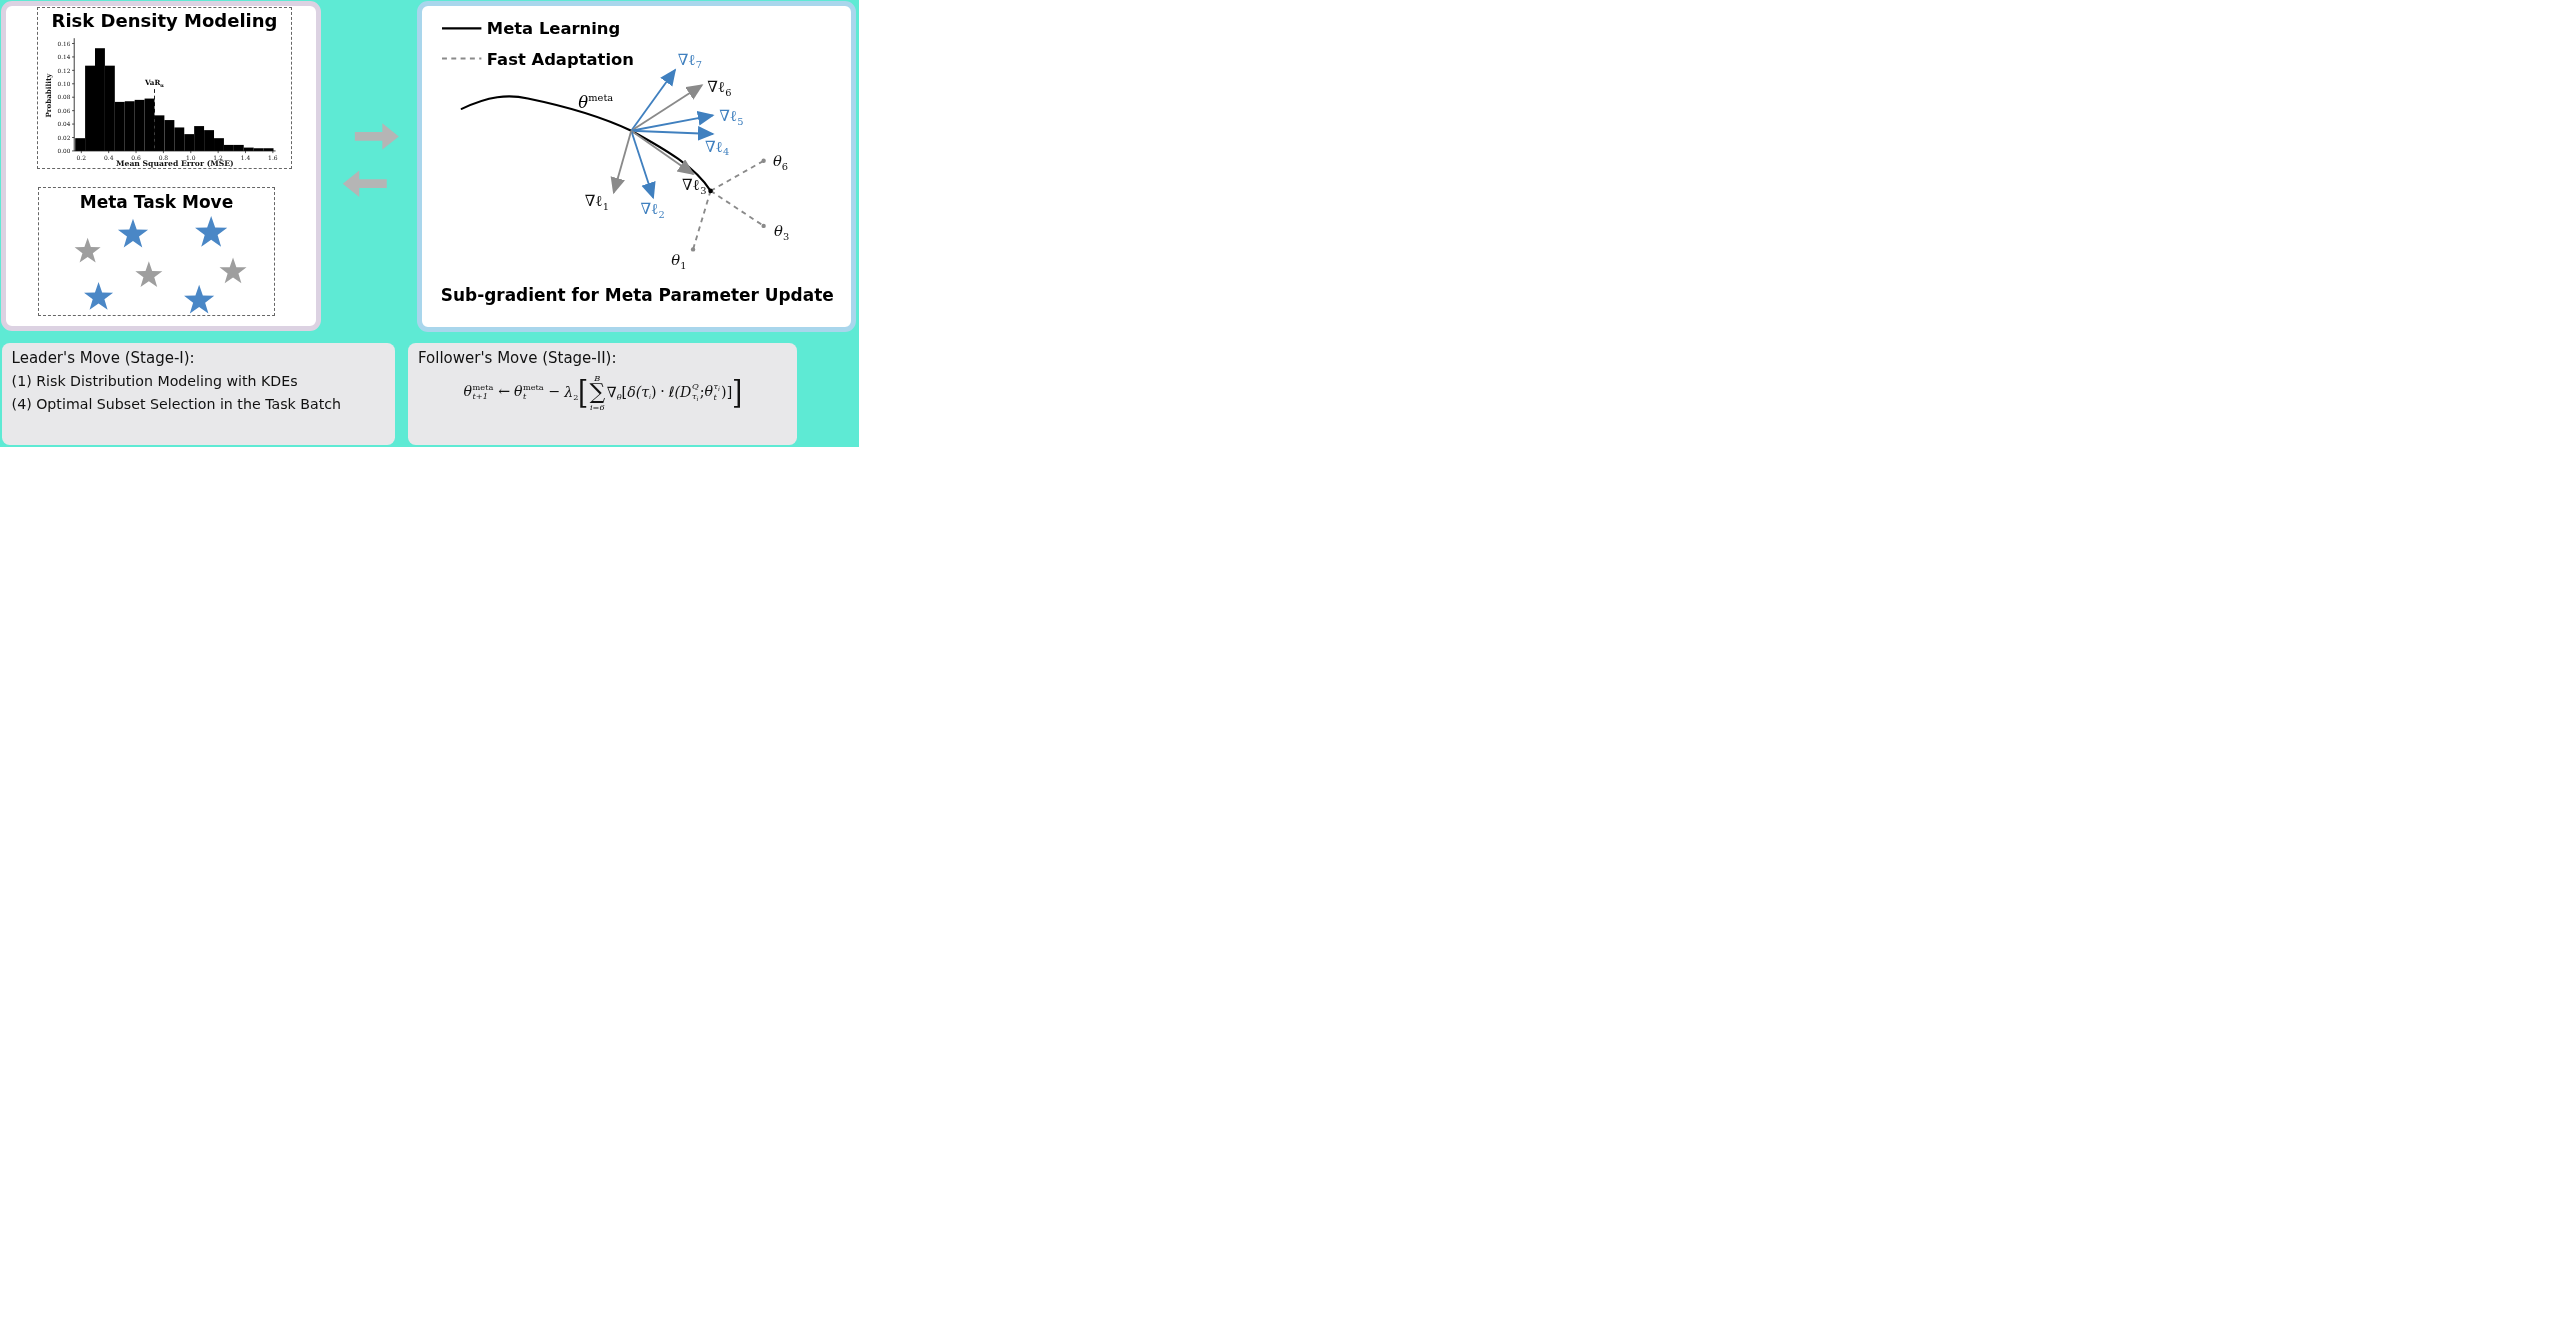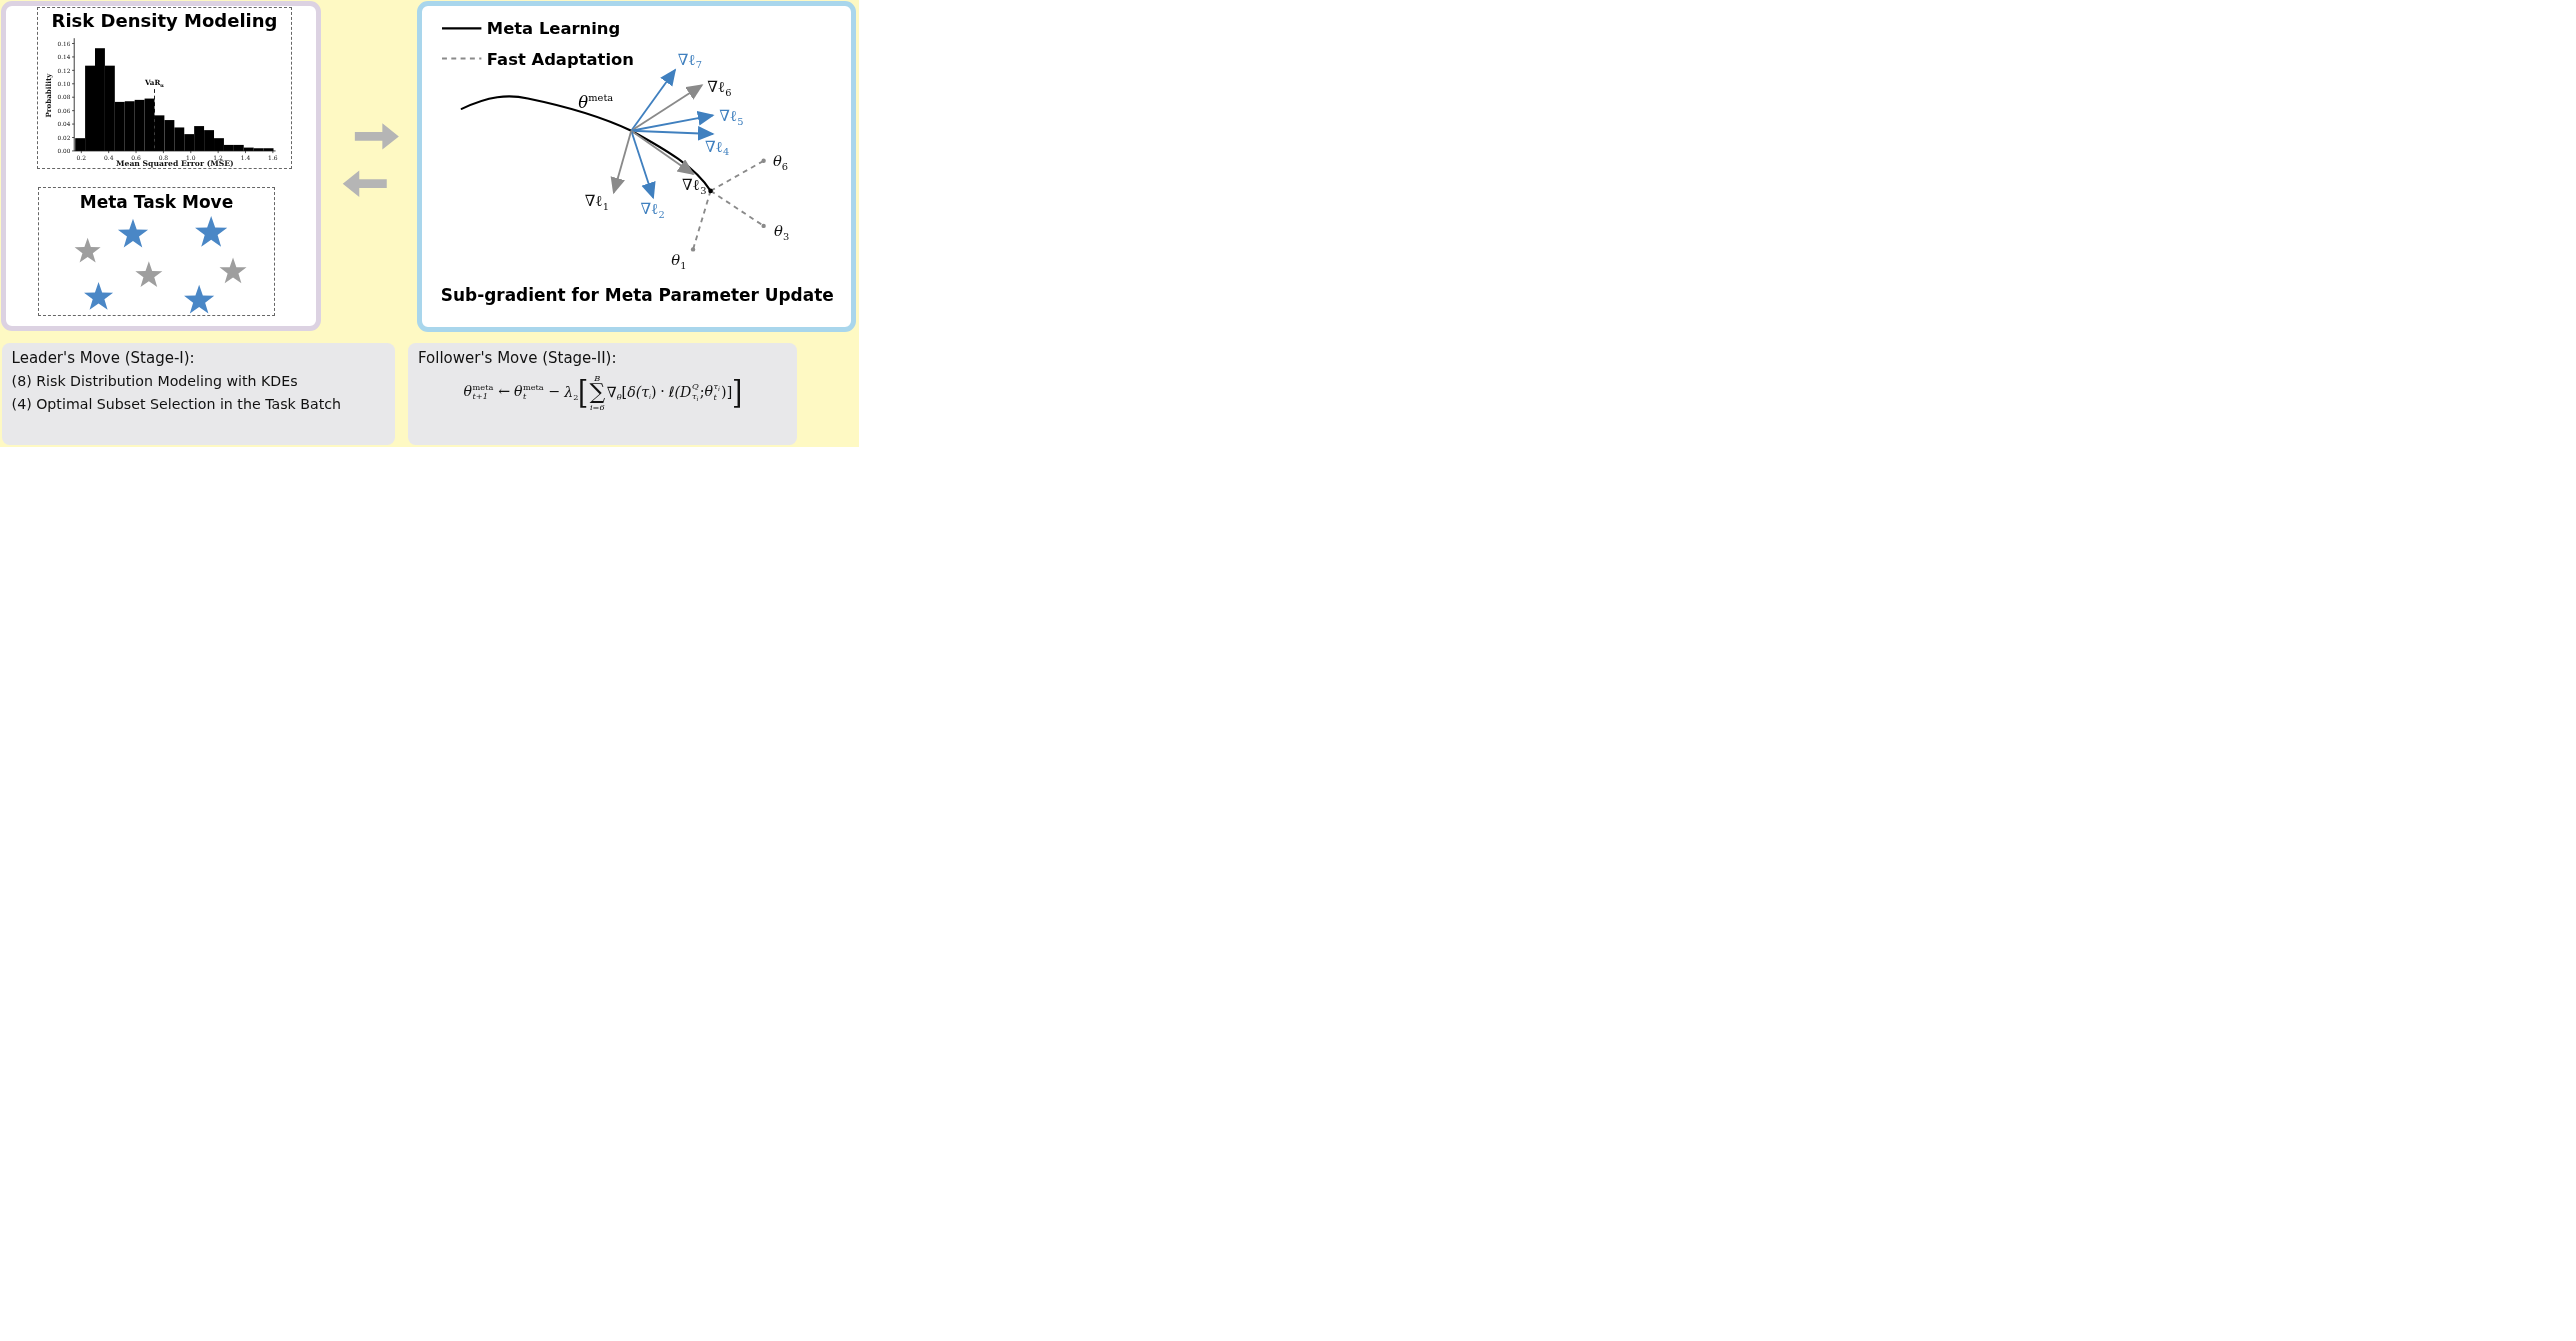--- a/index.html
+++ b/index.html
@@ -1,17 +1,17 @@
 <!DOCTYPE html>
 <html style="font-size:8.8px"><head>
 <meta charset="utf-8">
 <style>
   html,body{margin:0;padding:0;background:#ffffff;}
   body{width:859px;height:447px;position:relative;font-family:"DejaVu Sans",sans-serif;overflow:hidden;}
-  #canvas{position:absolute;left:0;top:0;width:859px;height:447px;background:#fef9c3;}
+  #canvas{position:absolute;left:0;top:0;width:859px;height:447px;background:#5eead4;}
 
   .panel{position:absolute;background:#fff;box-sizing:border-box;}
   .panel.purple{left:1.1px;top:1.1px;width:320px;height:330px;border:5px solid #dcd2e2;border-radius:11px;}
   .panel.blue{left:417px;top:1.1px;width:439px;height:331px;border:5px solid #a9d6ec;border-radius:11px;}
 
   .dashed-box{position:absolute;border:1.6px dashed #666;box-sizing:border-box;background:transparent;}
   #risk-box{left:37px;top:7.1px;width:255px;height:162px;}
   #task-box{left:38px;top:187px;width:237px;height:129px;}
 
   .box-title{position:absolute;text-align:center;font-weight:bold;color:#000;letter-spacing:0px;}
@@ -184,21 +184,21 @@
         <text x="492" y="484" text-anchor="end" font-size="27" font-style="italic" fill="#111" font-family="DejaVu Serif,serif"><tspan>θ</tspan><tspan font-size="18" dy="7" font-style="normal">1</tspan></text>
       </g>
 
     <circle cx="536" cy="349" r="4.2" fill="#000"></circle>
 
     <text class="cap" x="402" y="550" text-anchor="middle">Sub-gradient for Meta Parameter Update</text>
   </svg>
 
   <div class="gray-box" id="leader-box">
     <div class="gb-title">Leader's Move (Stage-I):</div>
-    <div class="gb-body">(8) Risk Distribution Modeling with KDEs</div>
+    <div class="gb-body">(1) Risk Distribution Modeling with KDEs</div>
     <div class="gb-body">(4) Optimal Subset Selection in the Task Batch</div>
   </div>
 
   <div class="gray-box" id="follower-box">
     <div class="gb-title">Follower's Move (Stage-II):</div>
     <div class="fm">
       <span><span class="it">θ</span><span class="stk">
             <span class="rm">meta</span>
             <span class="it">t+1</span>
           </span></span><span class="op">←</span><span><span class="it">θ</span><span class="stk">

